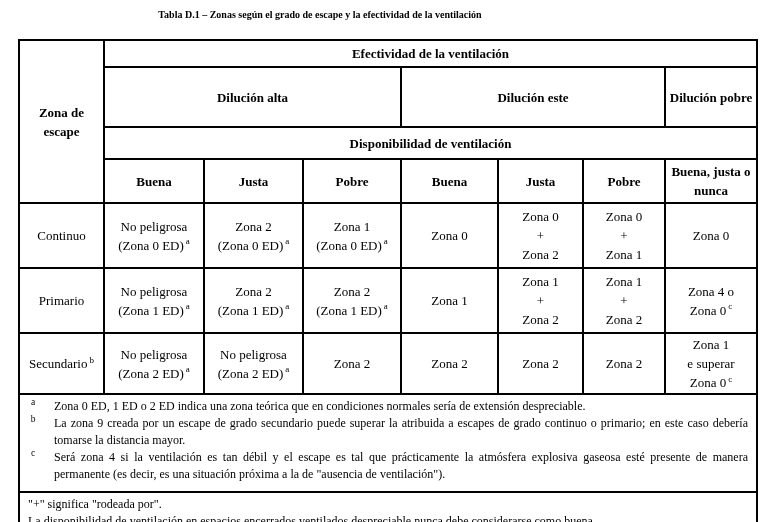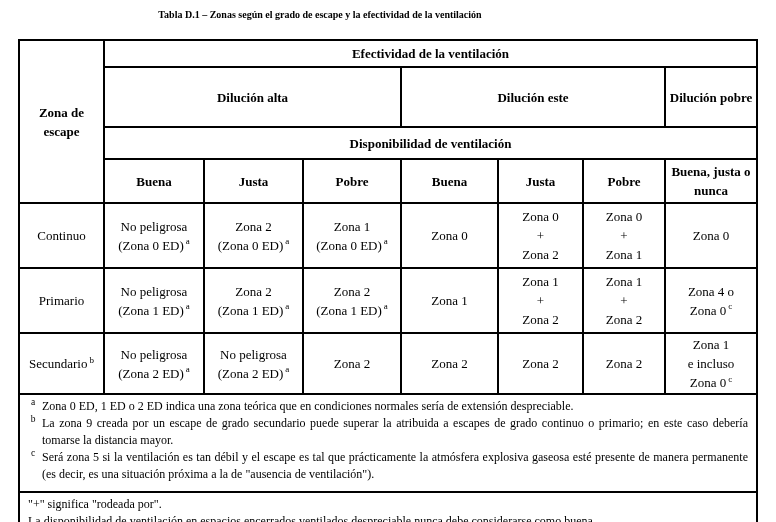--- a/index.html
+++ b/index.html
@@ -30,21 +30,21 @@
   #data-body tr:nth-child(3){height:59px;}
   .zones sup{font-size:9px;margin-left:2px;line-height:0;}
   .cline{white-space:nowrap;}
   td.footcell{
     text-align:left;vertical-align:top;height:90px;
     padding:3px 6px 3px 4px;
   }
   .footnote{display:flex;font-size:12px;line-height:17px;}
   .fmark{flex:0 0 18px;width:18px;text-align:center;}
   .fmark sup{font-size:9.5px;margin-left:0;}
-  .ftext{flex:1;text-align:justify;padding-right:2px;}
+  .ftext{flex:1;text-align:justify;padding-right:2px;margin-left:12px;}
   td.notecell{
     text-align:left;vertical-align:middle;height:36px;
     padding:2px 8px;
   }
   .note{font-size:12px;line-height:17px;}
 </style>
 </head>
 <body>
 
 <div class="page-title">Tabla D.1 – Zonas según el grado de escape y la efectividad de la ventilación</div>
@@ -170,40 +170,40 @@
           <div class="cline">Zona 2</div>
         </td>
         <td>
           <div class="cline">Zona 2</div>
         </td>
         <td>
           <div class="cline">Zona 2</div>
         </td>
         <td>
           <div class="cline">Zona 1</div>
-          <div class="cline">e incluso</div>
+          <div class="cline">e superar</div>
           <div class="cline">Zona 0<sup>c</sup></div>
         </td>
       </tr>
     </tbody>
   <tbody>
     <tr>
       <td class="footcell" colspan="8">
           <div id="footnotes">
             <div class="footnote">
               <span class="fmark"><sup>a</sup></span>
               <span class="ftext">Zona 0 ED, 1 ED o 2 ED indica una zona teórica que en condiciones normales sería de extensión despreciable.</span>
             </div>
             <div class="footnote">
               <span class="fmark"><sup>b</sup></span>
               <span class="ftext">La zona 9 creada por un escape de grado secundario puede superar la atribuida a escapes de grado continuo o primario; en este caso debería tomarse la distancia mayor.</span>
             </div>
             <div class="footnote">
               <span class="fmark"><sup>c</sup></span>
-              <span class="ftext">Será zona 5 si la ventilación es tan débil y el escape es tal que prácticamente la atmósfera explosiva gaseosa esté presente de manera permanente (es decir, es una situación próxima a la de "ausencia de ventilación").</span>
+              <span class="ftext">Será zona 4 si la ventilación es tan débil y el escape es tal que prácticamente la atmósfera explosiva gaseosa esté presente de manera permanente (es decir, es una situación próxima a la de "ausencia de ventilación").</span>
             </div>
           </div>
         </td>
     </tr>
     <tr>
       <td class="notecell" colspan="8">
           <div id="notes">
             <div class="note">"+" significa "rodeada por".</div>
             <div class="note">La disponibilidad de ventilación en espacios encerrados ventilados despreciable nunca debe considerarse como buena.</div>
           </div>

